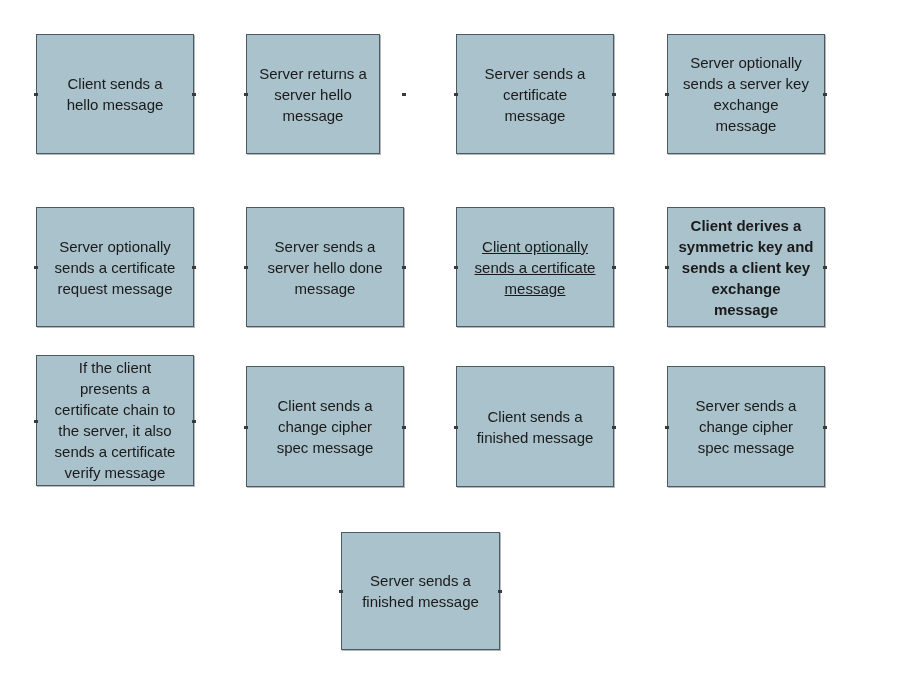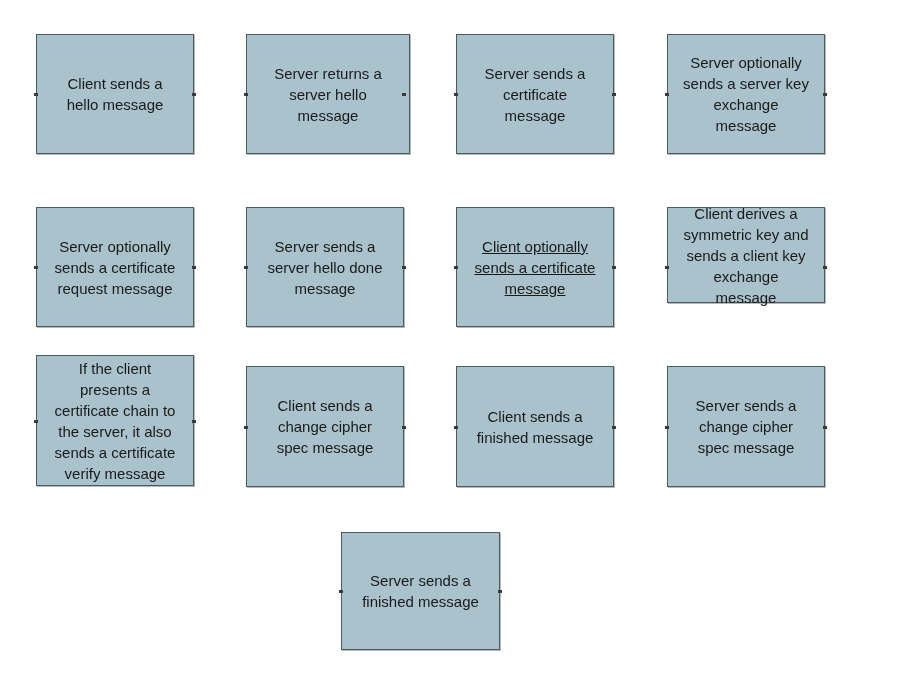--- a/index.html
+++ b/index.html
@@ -51,21 +51,21 @@
 </head>
 <body>
 
 <div id="canvas">
     <div class="node" style="left: 36px; top: 34px; width: 158px; height: 120px;">
       <span class="node-label">Client sends a
 hello message</span>
     </div>
     <div class="anchor" style="top: 93px; left: 34px;"></div>
     <div class="anchor" style="top: 93px; left: 192px;"></div>
-    <div class="node" style="left: 246px; top: 34px; width: 164px; height: 120px;">
+    <div class="node" style="left: 246px; top: 34px; width: 134px; height: 120px;">
       <span class="node-label">Server returns a
 server hello
 message</span>
     </div>
     <div class="anchor" style="top: 93px; left: 244px;"></div>
     <div class="anchor" style="top: 93px; left: 402px;"></div>
     <div class="node" style="left: 456px; top: 34px; width: 158px; height: 120px;">
       <span class="node-label">Server sends a
 certificate
 message</span>
@@ -94,30 +94,30 @@
     </div>
     <div class="anchor" style="top: 266px; left: 244px;"></div>
     <div class="anchor" style="top: 266px; left: 402px;"></div>
     <div class="node" style="left: 456px; top: 207px; width: 158px; height: 120px; text-decoration: underline;">
       <span class="node-label">Client optionally
 sends a certificate
 message</span>
     </div>
     <div class="anchor" style="top: 266px; left: 454px;"></div>
     <div class="anchor" style="top: 266px; left: 612px;"></div>
-    <div class="node" style="left: 667px; top: 207px; width: 158px; height: 96px;">
+    <div class="node" style="left: 667px; top: 207px; width: 158px; height: 120px; font-weight: bold;">
       <span class="node-label">Client derives a
 symmetric key and
 sends a client key
 exchange
 message</span>
     </div>
     <div class="anchor" style="top: 266px; left: 665px;"></div>
     <div class="anchor" style="top: 266px; left: 823px;"></div>
-    <div class="node" style="left: 36px; top: 355px; width: 158px; height: 131px;">
+    <div class="node" style="left: 36px; top: 355px; width: 158px; height: 131px; align-items: flex-end;">
       <span class="node-label">If the client
 presents a
 certificate chain to
 the server, it also
 sends a certificate
 verify message</span>
     </div>
     <div class="anchor" style="top: 419.5px; left: 34px;"></div>
     <div class="anchor" style="top: 419.5px; left: 192px;"></div>
     <div class="node" style="left: 246px; top: 366px; width: 158px; height: 121px;">

